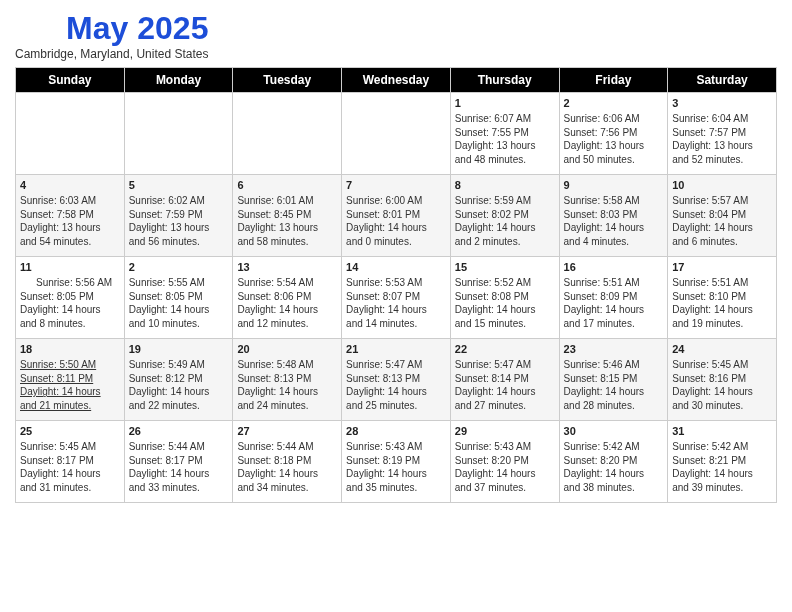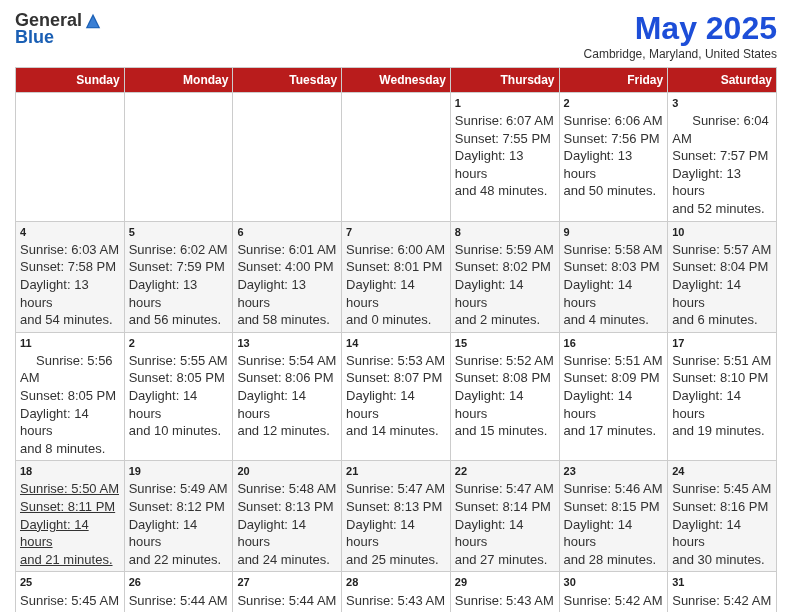--- a/index.html
+++ b/index.html
@@ -46,27 +46,27 @@
     .subtitle {
       font-size: 12px;
       color: #333;
     }
     .calendar {
       width: 100%;
       border-collapse: collapse;
       table-layout: fixed;
     }
     .calendar thead th {
-      background: #b91c1c;
+      background: #000000;
       color: #fff;
       font-size: 12px;
       font-weight: bold;
       padding: 5px 4px;
       border: 1px solid #ccc;
-      text-align: right;
+      text-align: center;
     }
     .calendar tbody td {
       border: 1px solid #ccc;
       vertical-align: top;
       padding: 3px 4px;
       font-size: 9.5px;
       line-height: 1.3;
       height: 82px;
       background: #fff;
     }
@@ -75,42 +75,32 @@
     }
     .day-num {
       font-size: 11px;
       font-weight: bold;
       color: #222;
       display: block;
       margin-bottom: 2px;
     }
     .day-info {
       color: #333;
-      font-size: 13px;
+      font-size: 10px;
       line-height: 1.35;
     }
     .empty-cell {
       background: #fff !important;
     }
   </style>
 </head>
 <body>
 
 <div class="page">
   <div class="header">
-    <div class="logo">
-      <div class="logo-text">
-        <span style="font-size:18px;font-weight:bold;color:#333;">General</span>
-        <svg class="logo-icon" viewBox="0 0 20 20" xmlns="http://www.w3.org/2000/svg">
-          <polygon points="10,2 18,18 2,18" fill="#1a5fb4"></polygon>
-          <polygon points="10,5 16,17 4,17" fill="#3a7fd4"></polygon>
-        </svg>
-      </div>
-      <span style="font-size:18px;font-weight:bold;color:#1a5fb4;margin-top:-4px;">Blue</span>
-    </div>
     <div class="title-block">
       <div class="main-title">May 2025</div>
       <div class="subtitle">Cambridge, Maryland, United States</div>
     </div>
   </div>
 
   <table class="calendar">
     <thead>
       <tr>
       <th>Sunday</th>
@@ -129,36 +119,36 @@
           <td class="empty-cell"></td>
           <td class="empty-cell"></td>
           <td><span class="day-num">1</span><span class="day-info" style="white-space: pre-line;">Sunrise: 6:07 AM
 Sunset: 7:55 PM
 Daylight: 13 hours
 and 48 minutes.</span></td>
           <td><span class="day-num">2</span><span class="day-info" style="white-space: pre-line;">Sunrise: 6:06 AM
 Sunset: 7:56 PM
 Daylight: 13 hours
 and 50 minutes.</span></td>
-          <td><span class="day-num">3</span><span class="day-info" style="white-space: pre-line; margin-left: 20px;">Sunrise: 6:04 AM
+          <td><span class="day-num">3</span><span class="day-info" style="white-space: pre-line;">Sunrise: 6:04 AM
 Sunset: 7:57 PM
 Daylight: 13 hours
 and 52 minutes.</span></td>
         </tr>
         <tr>
           <td><span class="day-num">4</span><span class="day-info" style="white-space: pre-line;">Sunrise: 6:03 AM
 Sunset: 7:58 PM
 Daylight: 13 hours
 and 54 minutes.</span></td>
           <td><span class="day-num">5</span><span class="day-info" style="white-space: pre-line;">Sunrise: 6:02 AM
 Sunset: 7:59 PM
 Daylight: 13 hours
 and 56 minutes.</span></td>
           <td><span class="day-num">6</span><span class="day-info" style="white-space: pre-line;">Sunrise: 6:01 AM
-Sunset: 4:00 PM
+Sunset: 8:45 PM
 Daylight: 13 hours
 and 58 minutes.</span></td>
           <td><span class="day-num">7</span><span class="day-info" style="white-space: pre-line; text-align: right;">Sunrise: 6:00 AM
 Sunset: 8:01 PM
 Daylight: 14 hours
 and 0 minutes.</span></td>
           <td><span class="day-num">8</span><span class="day-info" style="white-space: pre-line;">Sunrise: 5:59 AM
 Sunset: 8:02 PM
 Daylight: 14 hours
 and 2 minutes.</span></td>

